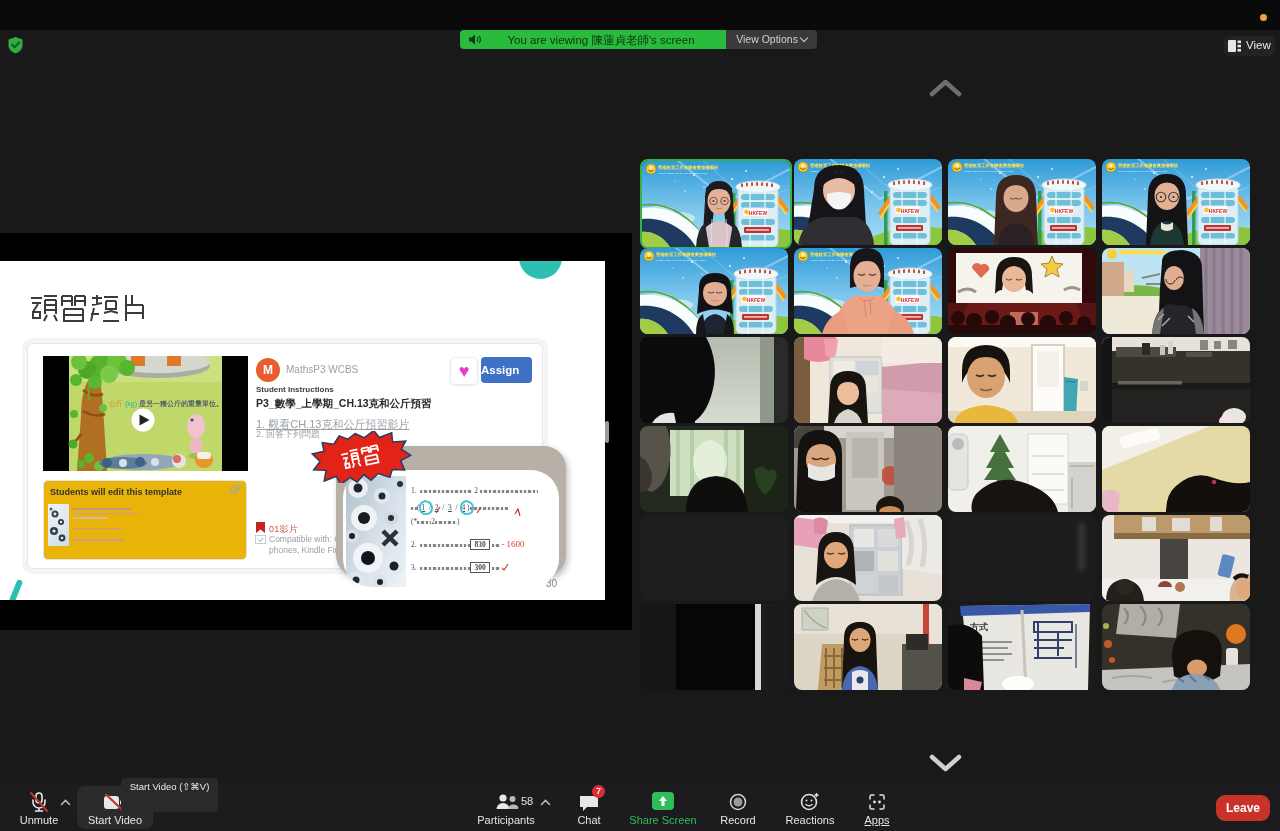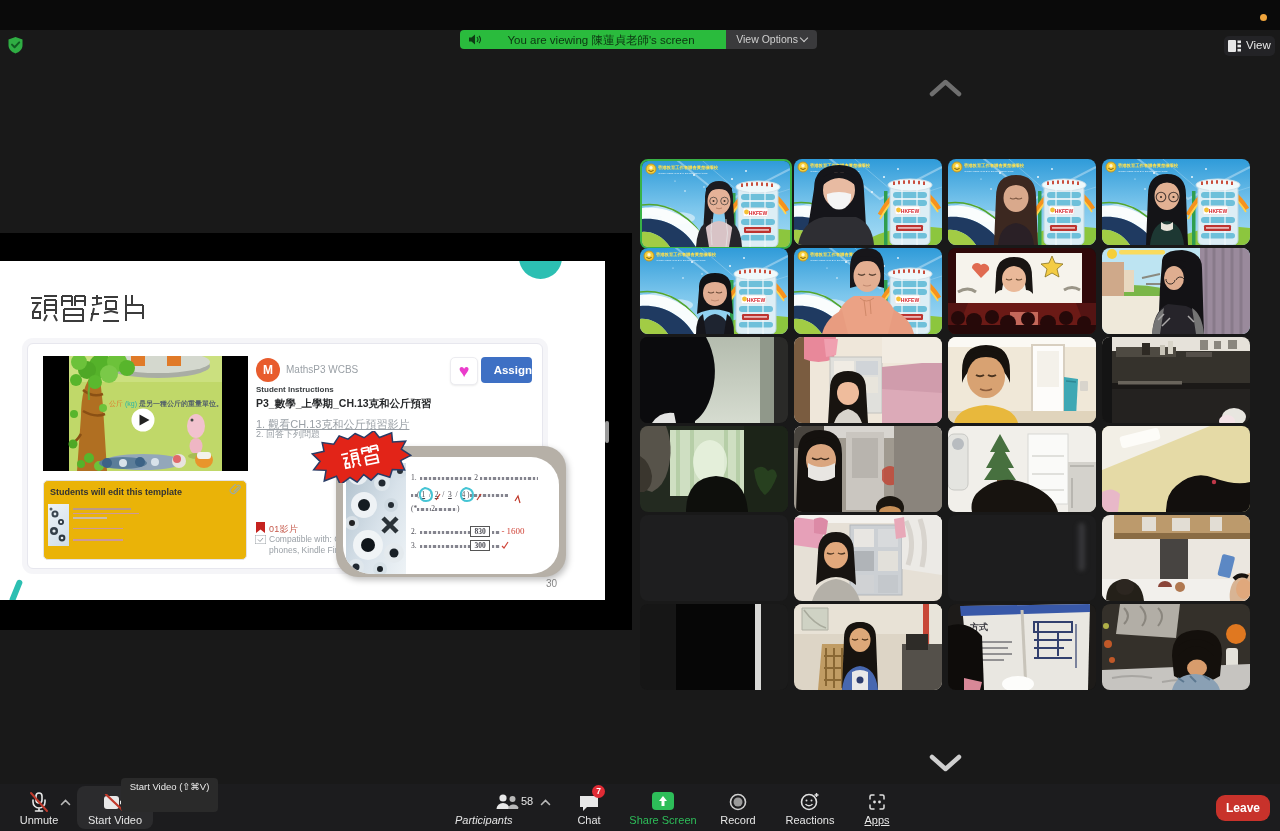--- a/index.html
+++ b/index.html
@@ -135,39 +135,39 @@
       <div style="height:1.5px;background:#cba;width:34px;margin-bottom:9px;"></div>
       <div style="height:1.5px;background:#c99;width:50px;margin-bottom:10px;"></div>
       <div style="height:1.5px;background:#c99;width:50px;"></div>
     </div>
   </div>
 
   <div class="abs" style="left:256px;top:97px;width:24px;height:24px;border-radius:50%;background:#e85c2d;color:#fff;font-size:12px;font-weight:bold;text-align:center;line-height:24px;">M</div>
   <div class="abs" style="left:286px;top:103px;font-size:10px;color:#9aa0a6;">MathsP3 WCBS</div>
 
   <div class="abs" style="left:450px;top:96px;width:26px;height:26px;background:#fff;border:1px solid #ececf0;border-radius:5px;box-shadow:0 1px 2px rgba(0,0,0,.08);text-align:center;"><span style="color:#ea3ccb;font-size:18px;line-height:26px;">♥</span></div>
-  <div class="abs" style="left:481px;top:96px;width:51px;height:26px;background:#3e70c4;border-radius:4px;color:#fff;font-size:11.5px;font-weight:bold;text-align:right;line-height:26px;">Assign</div>
+  <div class="abs" style="left:481px;top:96px;width:51px;height:26px;background:#3e70c4;border-radius:4px;color:#fff;font-size:11.5px;font-weight:bold;text-align:left;line-height:26px;">Assign</div>
 
   <div class="abs" style="left:256px;top:124px;font-size:8px;font-weight:bold;color:#3c4043;">Student Instructions</div>
   <div class="abs" style="left:256px;top:136px;font-size:10.5px;font-weight:bold;color:#27292b;">P3_數學_上學期_CH.13克和公斤預習</div>
   <div class="abs" style="left:256px;top:156px;font-size:11px;color:#9aa0a6;text-decoration:underline;">1. 觀看CH.13克和公斤預習影片</div>
   <div class="abs" style="left:256px;top:167px;font-size:9px;color:#9aa0a6;">2. 回答下列問題</div>
 
   <svg class="abs" style="left:256px;top:261px;" width="9" height="11" viewBox="0 0 9 11">
       <path d="M0 0 H9 V11 L4.5 7.5 L0 11 Z" fill="#c5221f"></path>
     </svg>
   <div class="abs" style="left:269px;top:262px;font-size:9px;color:#c98;letter-spacing:.3px;"><span style="color:#c5584a;margin-top:40px;">01影片</span></div>
   <svg class="abs" style="left:255px;top:274px;" width="11" height="9" viewBox="0 0 11 9">
       <rect x="0" y="0" width="11" height="9" rx="1.5" fill="none" stroke="#9aa0a6" stroke-width="1"></rect>
       <path d="M3 4.5 l2 2 3-3.5" stroke="#9aa0a6" stroke-width="1" fill="none"></path>
     </svg>
   <div class="abs" style="left:269px;top:273px;font-size:8.5px;color:#9aa0a6;line-height:11px;">Compatible with: Chrom<br>phones, Kindle Fire</div>
 
   <div class="abs" style="left:336px;top:185px;width:230px;height:131px;background:#b6b0a7;border-radius:22px;box-shadow:2px 3px 6px rgba(0,0,0,.25);"></div>
-  <div class="abs" style="left:343px;top:196px;width:216px;height:117px;background:#fff;border-radius:28px;overflow:hidden;">
+  <div class="abs" style="left:343px;top:209px;width:216px;height:117px;background:#fff;border-radius:28px;overflow:hidden;">
 
     <div class="abs" style="left:3px;top:6px;width:60px;height:111px;background:linear-gradient(115deg,#aebfcb,#d8e2ea 55%,#eef3f6);">
       <svg width="60" height="111" viewBox="0 0 60 111">
         <circle cx="12" cy="12" r="10" fill="#e9eef2"></circle>
           <circle cx="12" cy="12" r="4.5" fill="#1d242b"></circle>
         <circle cx="36" cy="20" r="8" fill="#dfe7ec"></circle>
           <circle cx="36" cy="20" r="3.5" fill="#222a31"></circle>
         <circle cx="54" cy="8" r="7" fill="#d4dee6"></circle>
           <circle cx="54" cy="8" r="3" fill="#2a323a"></circle>
         <circle cx="18" cy="42" r="13" fill="#eef2f5"></circle>
@@ -193,21 +193,21 @@
       <div>1.&nbsp;&nbsp;<span class="hl" style="width:52px;"></span>&nbsp;2&nbsp;<span class="hl" style="width:58px;"></span></div>
       <div style="margin-top:8px;position:relative;"><span class="hl" style="width:6px;"></span>( <u>1</u>&nbsp;&nbsp;/&nbsp;&nbsp;<u>2</u>&nbsp;&nbsp;/&nbsp;&nbsp;<u>3</u>&nbsp;&nbsp;/&nbsp;&nbsp;<u>4</u> )<span class="hl" style="width:38px;"></span>
         <svg class="abs" style="left:0px;top:-5px;" width="130" height="20" viewBox="0 0 130 20">
           <path d="M14 3 Q8 5 9 11 Q10 16 15 16 Q21 16 21 10 Q21 4 14 3 Z" fill="none" stroke="#45c4d4" stroke-width="2"></path>
           <path d="M55 3 Q49 5 50 11 Q51 16 56 16 Q62 16 62 10 Q62 4 55 3 Z" fill="none" stroke="#45c4d4" stroke-width="2"></path>
           <path d="M25 15 l4 -6 M66 15 l4 -6 M104 16 l3 -5 l2 7" stroke="#c0392b" stroke-width="1.2" fill="none"></path>
         </svg>
       </div>
       <div style="margin-top:5px;">(*<span class="hl" style="width:14px;"></span>2<span class="hl" style="width:22px;"></span>)</div>
       <div style="margin-top:13px;">2.&nbsp;&nbsp;<span class="hl" style="width:50px;"></span><span style="border:1px solid #555;padding:0 3px;font-weight:bold;">830</span> <span class="hl" style="width:8px;"></span>&nbsp;<span style="color:#d04438;font-size:9px;">- 1600</span></div>
-      <div style="margin-top:5px;">3.&nbsp;&nbsp;<span class="hl" style="width:50px;"></span><span style="border:1px solid #555;padding:0 3px;font-weight:bold;">300</span> <span class="hl" style="width:8px;"></span>&nbsp;<svg width="8" height="8" viewBox="0 0 8 8" style="vertical-align:-1px;">
+      <div style="margin-top:14px;">3.&nbsp;&nbsp;<span class="hl" style="width:50px;"></span><span style="border:1px solid #555;padding:0 3px;font-weight:bold;">300</span> <span class="hl" style="width:8px;"></span>&nbsp;<svg width="8" height="8" viewBox="0 0 8 8" style="vertical-align:-1px;">
             <path d="M1 5 l2 2 4 -6" stroke="#d04438" stroke-width="1.2" fill="none"></path>
           </svg></div>
     </div>
   </div>
 
   <svg class="abs" style="left:308px;top:170px;" width="104" height="52" viewBox="0 0 104 52">
     <g transform="rotate(-12 52 26)">
       <path d="M52 2 L60 8 L71 3 L75 11 L88 9 L87 18 L100 20 L94 27 L102 35 L91 38 L93 48 L81 45 L77 52 L66 46 L58 51 L52 44 L44 50 L38 44 L27 49 L25 40 L12 42 L16 32 L4 29 L12 22 L6 13 L18 13 L18 4 L29 8 L36 1 L44 6 Z" fill="#e22418" stroke="#283c66" stroke-width="1.5"></path>
       <g stroke="#ffffff" stroke-width="1.8" fill="none">
        <path d="M34 20 H41 M35 24 H40 M39 24 L36 30 M36 30 H40 V34 H36 Z M43 18 H51 M44 21 H50 M44 21 V31 M50 21 V31 M44 24 H50 M44 27 H50 M45 31 L43 35 M49 31 L51 35"></path>
@@ -704,21 +704,21 @@
 <svg class="abs" style="left:495px;top:793px;" width="24" height="17" viewBox="0 0 24 17">
  <circle cx="8" cy="5" r="3.6" fill="#e8e8e8"></circle>
  <path d="M1.5 16 a6.5 6 0 0 1 13 0 Z" fill="#e8e8e8"></path>
  <circle cx="17.5" cy="6" r="3" fill="#b8b8b8"></circle>
  <path d="M13 16 a5.5 5 0 0 1 10.5 -1.5 L23 16 Z" fill="#b8b8b8"></path>
 </svg>
 <div class="abs" style="left:521px;top:795px;color:#e5e5e5;font-size:11px;">58</div>
 <svg class="abs" style="left:540px;top:799px;" width="11" height="7" viewBox="0 0 11 7">
     <path d="M1.5 5.5 L5.5 1.5 L9.5 5.5" stroke="#b8b8b8" stroke-width="1.6" fill="none" stroke-linecap="round"></path>
   </svg>
-<div class="abs" style="left:455px;top:814px;width:102px;color:#e5e5e5;font-size:11px;font-style:italic;">Participants</div>
+<div class="abs" style="left:455px;top:814px;width:102px;text-align:center;color:#e5e5e5;font-size:11px;">Participants</div>
 
 <svg class="abs" style="left:578px;top:794px;" width="22" height="17" viewBox="0 0 22 17">
  <path d="M2 2 h18 v11 h-11 l-4 4 v-4 h-3 Z" fill="#e8e8e8"></path>
 </svg>
 <div class="abs" style="left:592px;top:785px;width:13px;height:13px;border-radius:50%;background:#e02b35;color:#fff;font-size:8.5px;font-weight:bold;text-align:center;line-height:13px;">7</div>
 <div class="abs" style="left:560px;top:814px;width:58px;text-align:center;color:#e5e5e5;font-size:11px;">Chat</div>
 
 <div class="abs" style="left:652px;top:792px;width:22px;height:18px;background:#2dbd59;border-radius:4px;"></div>
 <svg class="abs" style="left:652px;top:792px;" width="22" height="18" viewBox="0 0 22 18">
  <path d="M11 4 L15 9 H12.5 V14 H9.5 V9 H7 Z" fill="#fff"></path>

